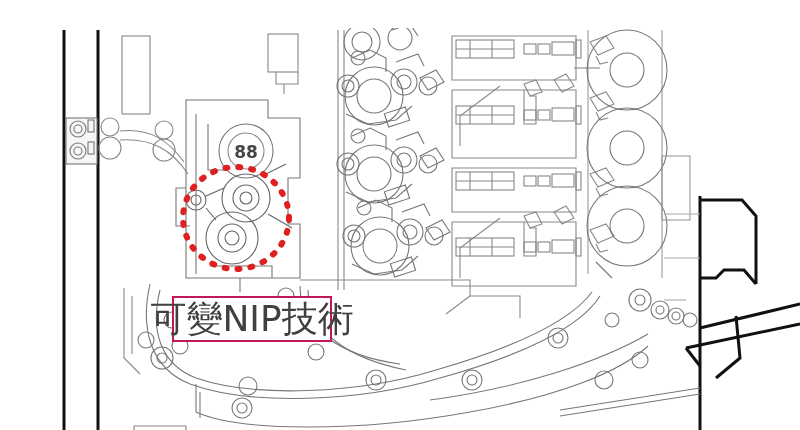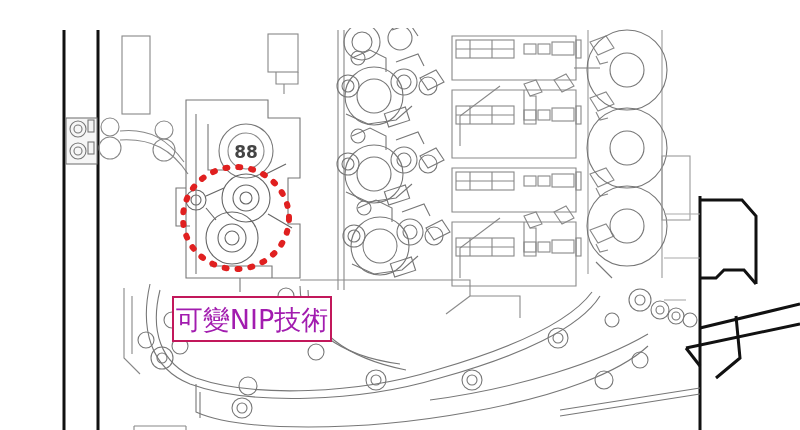--- a/index.html
+++ b/index.html
@@ -304,16 +304,16 @@
         <path d="M470 268 L446 286"></path>
       </g>
     </g>
 
     <ellipse cx="236" cy="190" rx="53" ry="51" fill="none" stroke="#e02020" stroke-width="6" stroke-linecap="round" stroke-dasharray="2 11"></ellipse>
 
     <text x="246" y="130" text-anchor="middle" font-family="DejaVu Sans, Liberation Sans, sans-serif" font-size="17" font-weight="700" fill="#444">88</text>
   </svg>
 
   <div class="callout-box" style="left:172px;top:268px;width:160px;height:46px;border:2px solid #c2185b;">
-    <span class="callout-label" style="color:#a21caf;font-size:27px;">可變NIP技術</span>
+    <span class="callout-label" style="color:#404040;font-size:36px;">可變NIP技術</span>
   </div>
 
 </div>
 
 </body></html>

